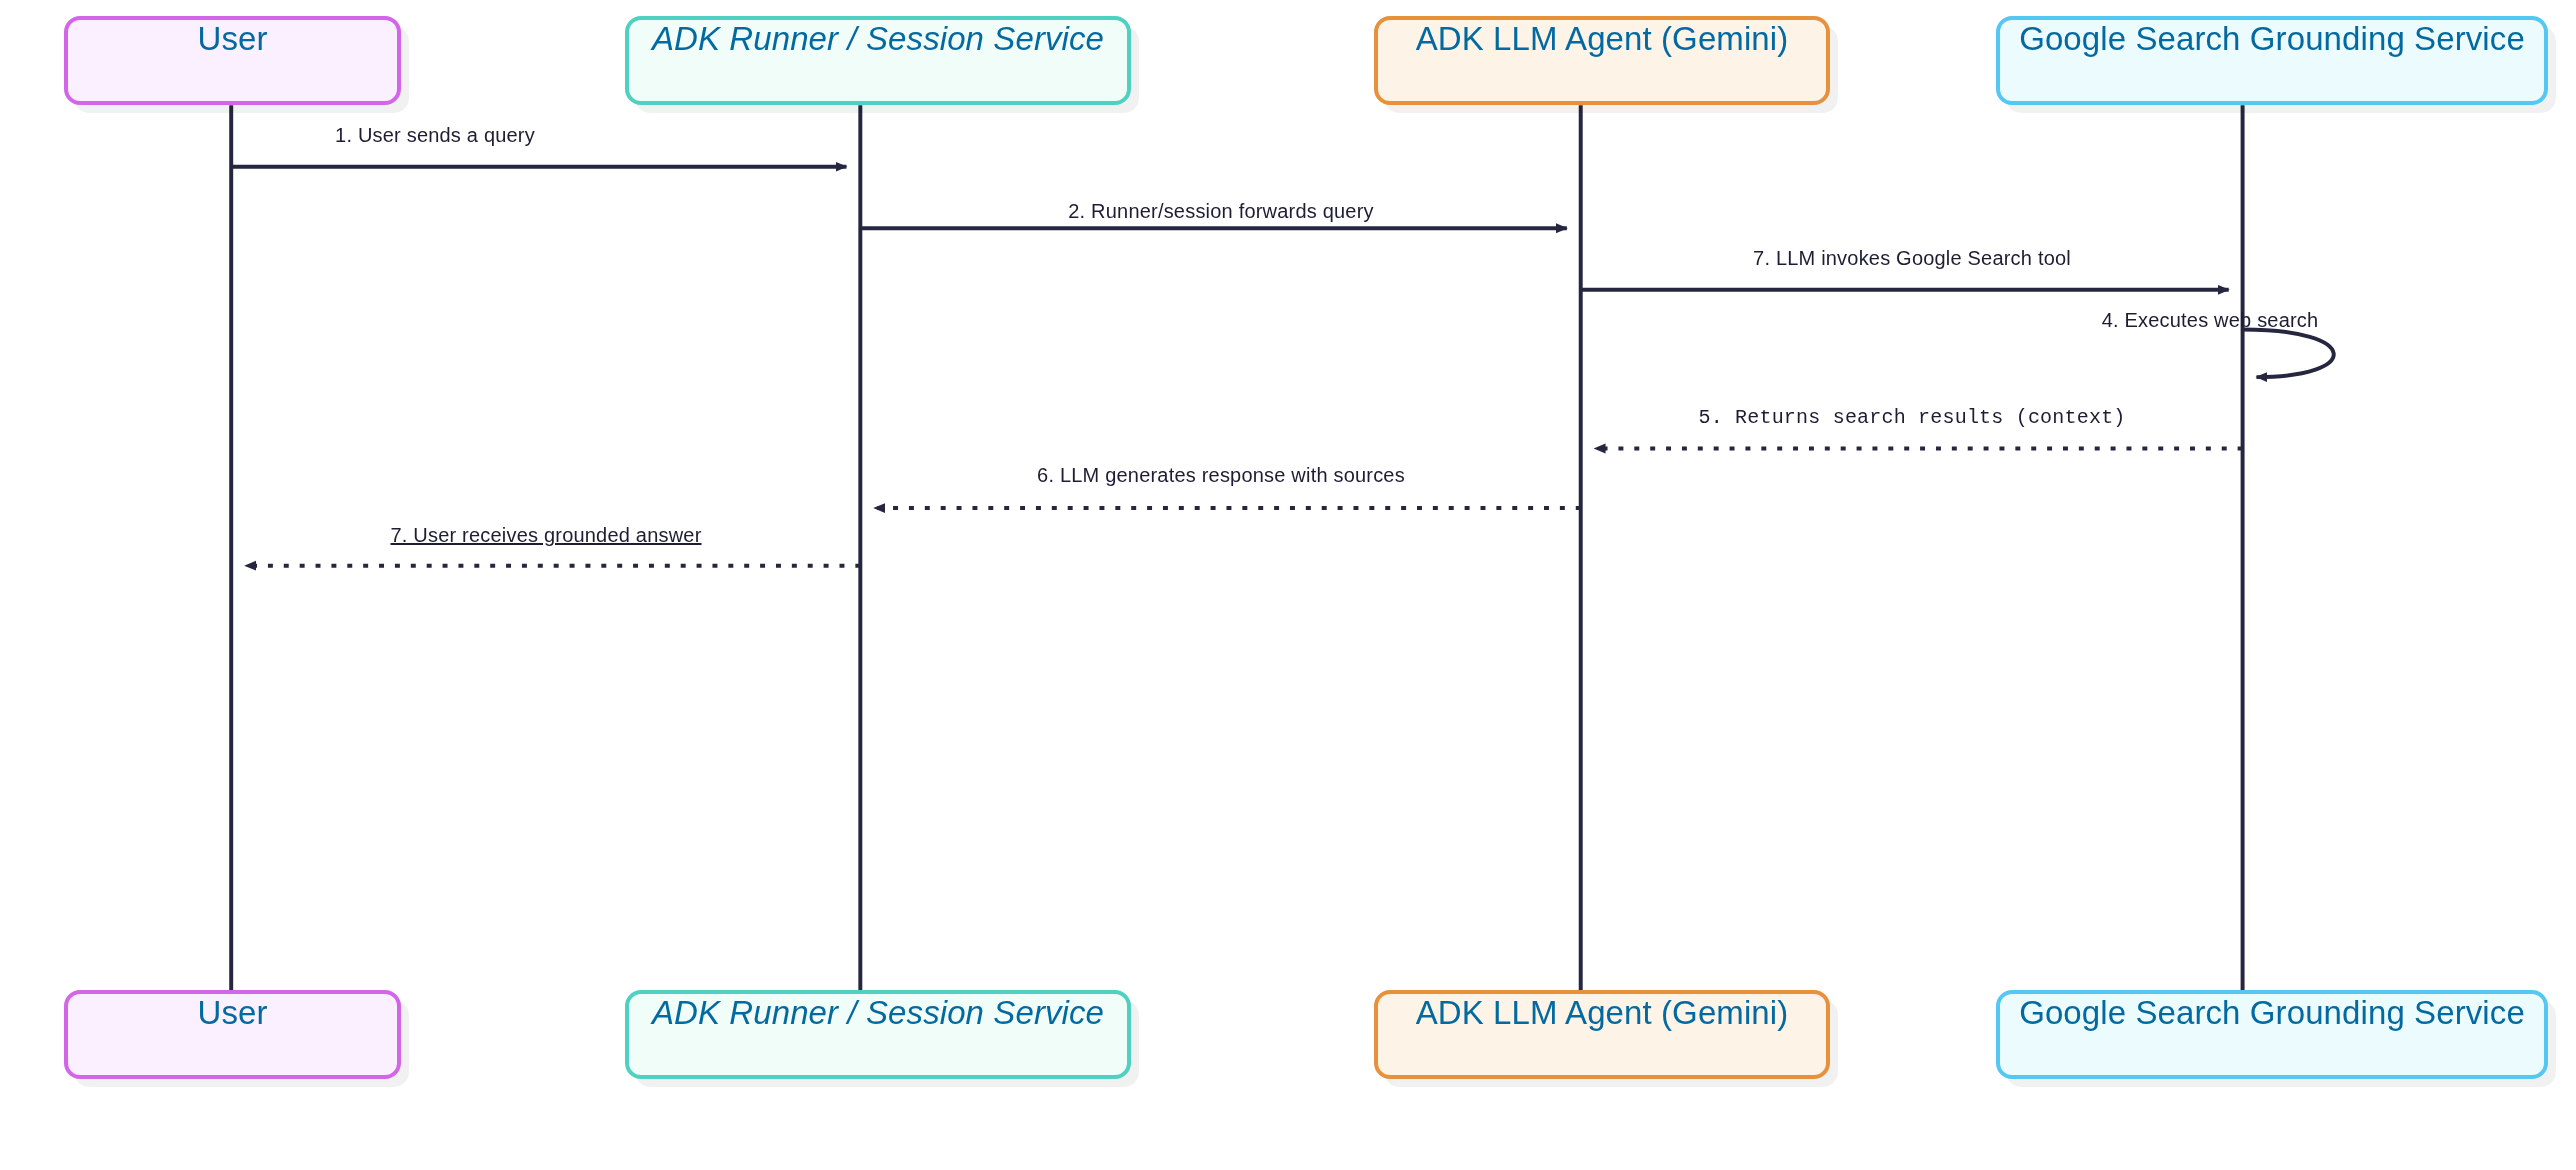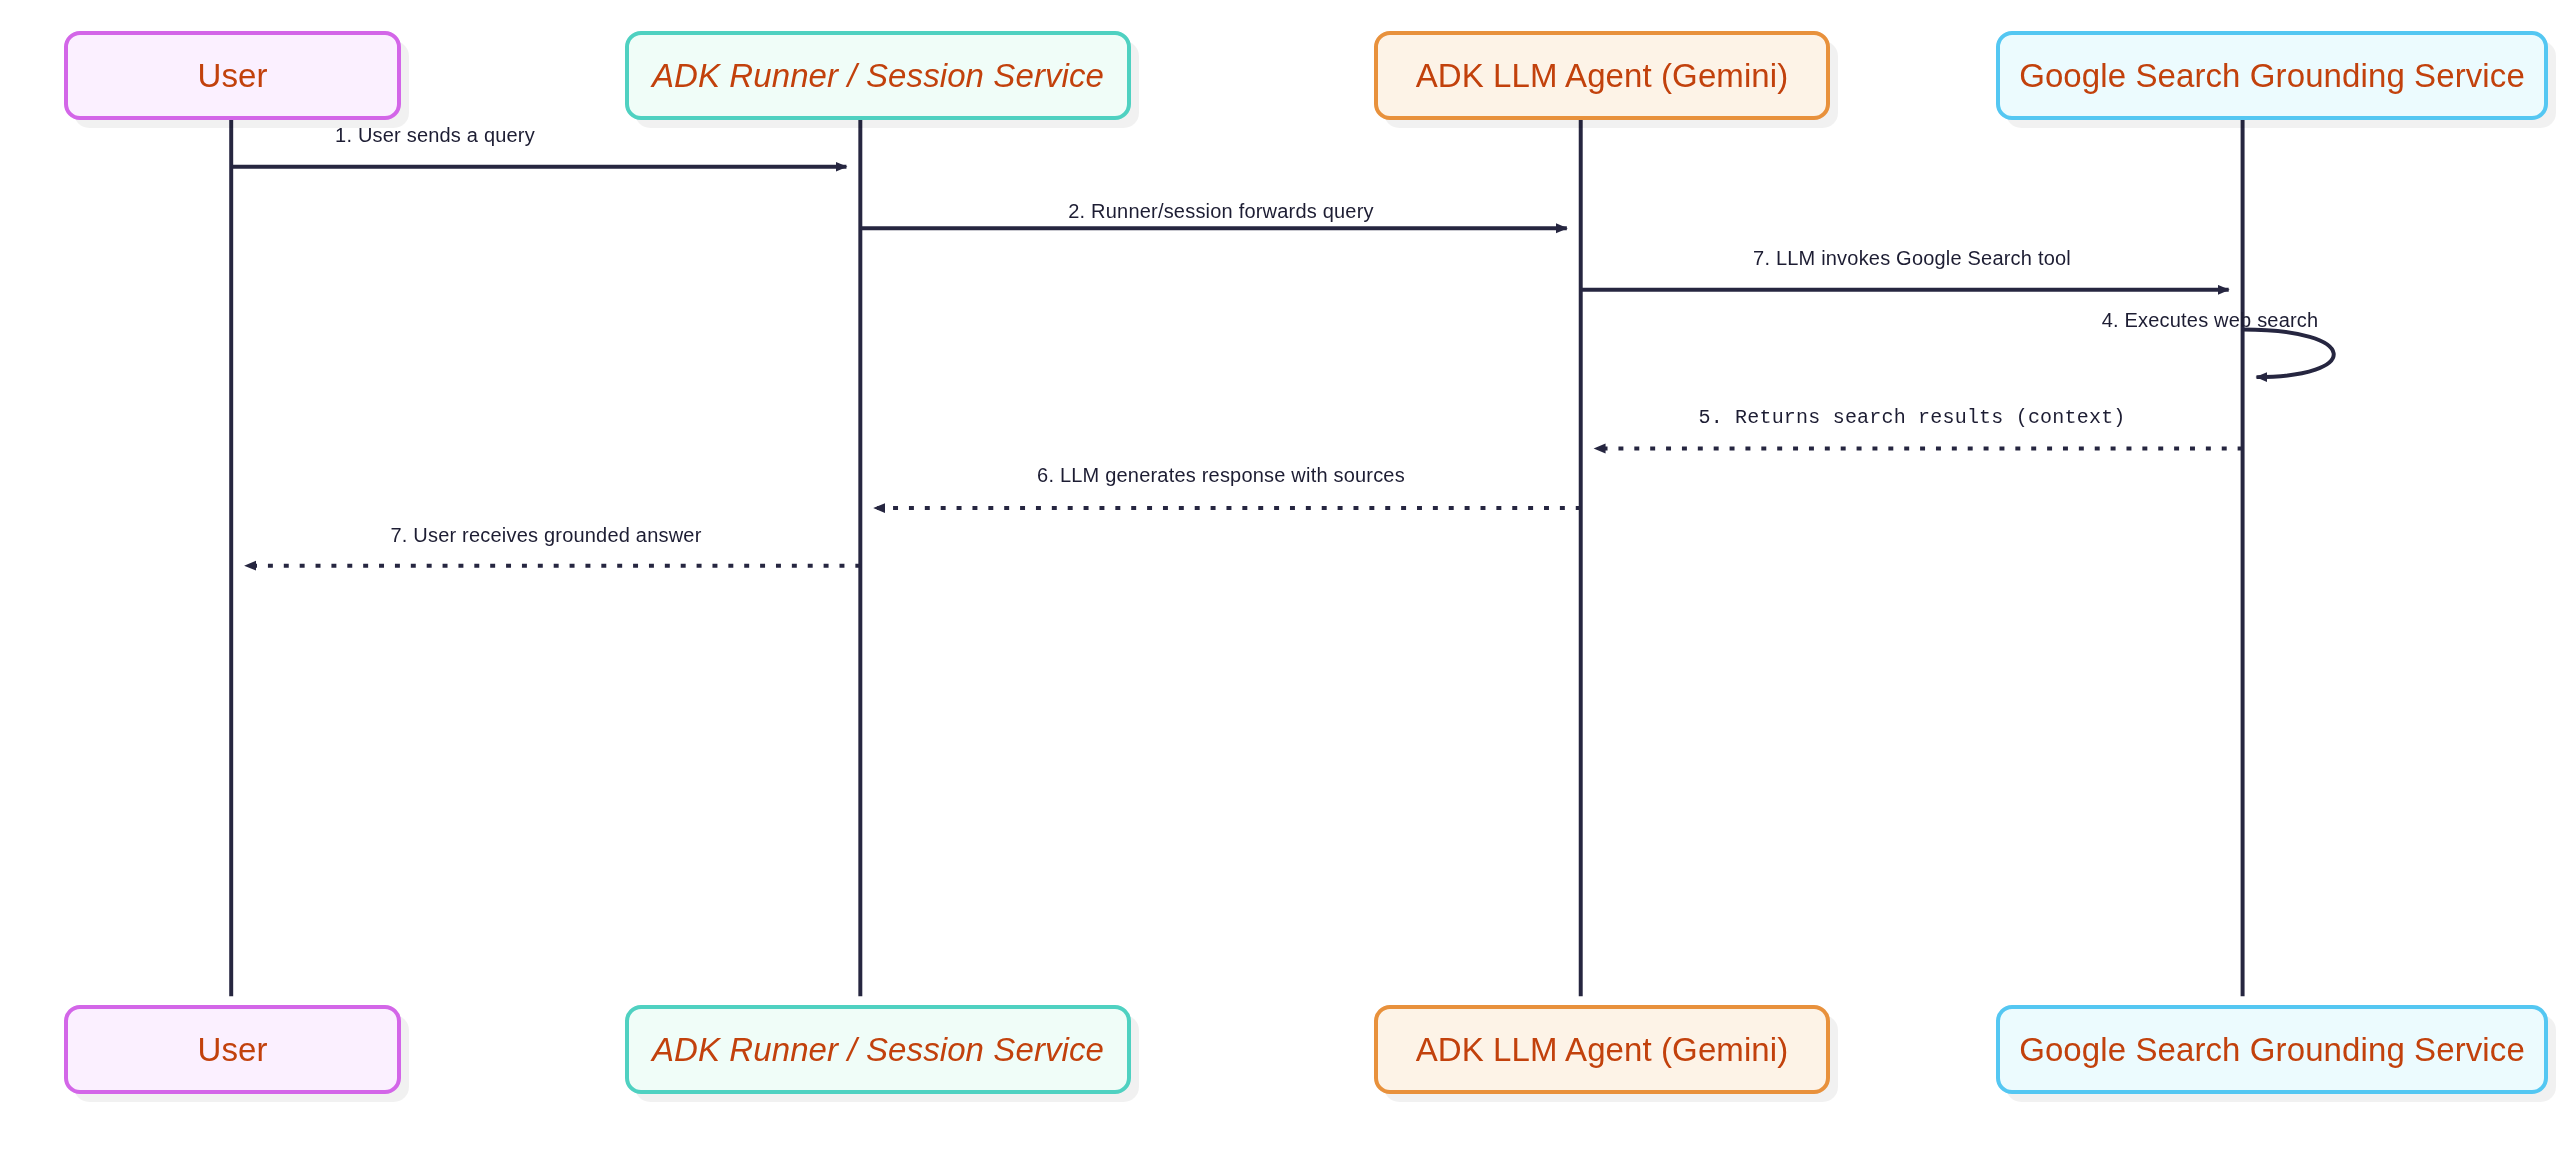--- a/index.html
+++ b/index.html
@@ -29,31 +29,30 @@
   svg.layer * { pointer-events: auto; }
 
   
   .actor-box {
     position: absolute;
     box-sizing: border-box;
     border-width: 4px;
     border-style: solid;
     border-radius: 16px;
     display: flex;
-    align-items: center;
+    align-items: flex-start;
     justify-content: center;
     text-align: center;
     font-size: 33px;
     line-height: 1.15;
-    color: #c2410c;
+    color: #0369a1;
     letter-spacing: 0.1px;
     box-shadow: 9px 9px 0 -1px rgba(0,0,0,0.055);
     white-space: nowrap;
     z-index: 5;
-    margin-top: 15px;
   }
 
   .actor-user      { border-color: #d366e8; background: #fbf0ff; }
   .actor-runner    { border-color: #4fd1c1; background: #f0fdf8; font-style: italic; }
   .actor-agent     { border-color: #e8913c; background: #fdf3e7; }
   .actor-search    { border-color: #54c7f2; background: #ecfbfe; }
 
   
   .msg-label {
     position: absolute;
@@ -127,17 +126,17 @@
       </div>
     </div>
 
   <div id="message-labels">
       <div class="msg-label" style="left: 435px; top: 124px;">1. User sends a query</div>
       <div class="msg-label" style="left: 1221px; top: 200px;">2. Runner/session forwards query</div>
       <div class="msg-label" style="left: 1912px; top: 247px;">7. LLM invokes Google Search tool</div>
       <div class="msg-label" style="left: 2210px; top: 309px;">4. Executes web search</div>
       <div class="msg-label" style="left: 1912px; top: 406px; font-family: Liberation Mono, monospace;">5. Returns search results (context)</div>
       <div class="msg-label" style="left: 1221px; top: 464px;">6. LLM generates response with sources</div>
-      <div class="msg-label" style="left: 546px; top: 524px;">7. User receives grounded answer</div>
+      <div class="msg-label" style="left: 546px; top: 524px; text-decoration: underline;">7. User receives grounded answer</div>
     </div>
 
 </div>
 
 
 </body></html>

